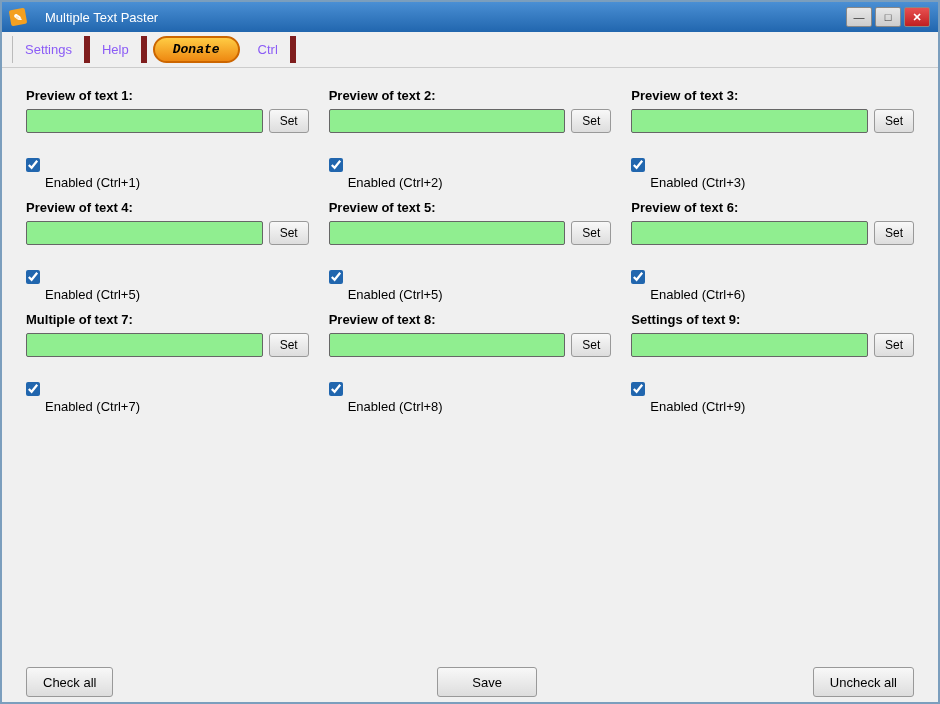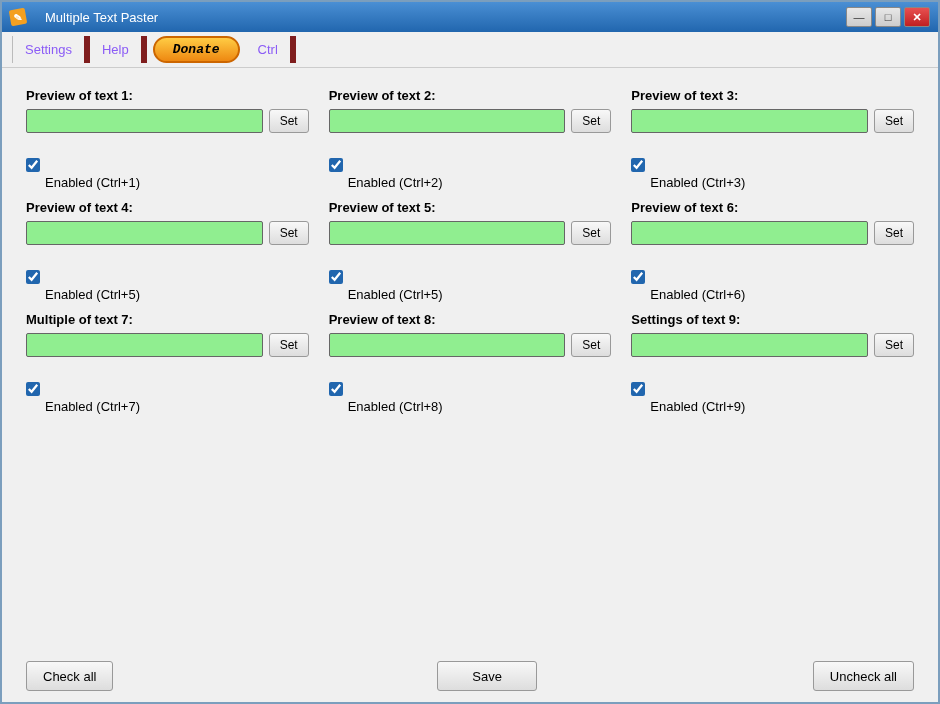--- a/index.html
+++ b/index.html
@@ -197,21 +197,21 @@
     }
 
     .spacer {
       flex: 1;
     }
 
     .bottom-bar {
       display: flex;
       align-items: flex-end;
       justify-content: space-between;
-      padding: 10px 24px 11px 24px;
+      padding: 10px 24px 5px 24px;
     }
 
     .bottom-center {
       display: flex;
       justify-content: center;
       flex: 1;
       margin-left: 48px;
     }
 
     .action-btn {

